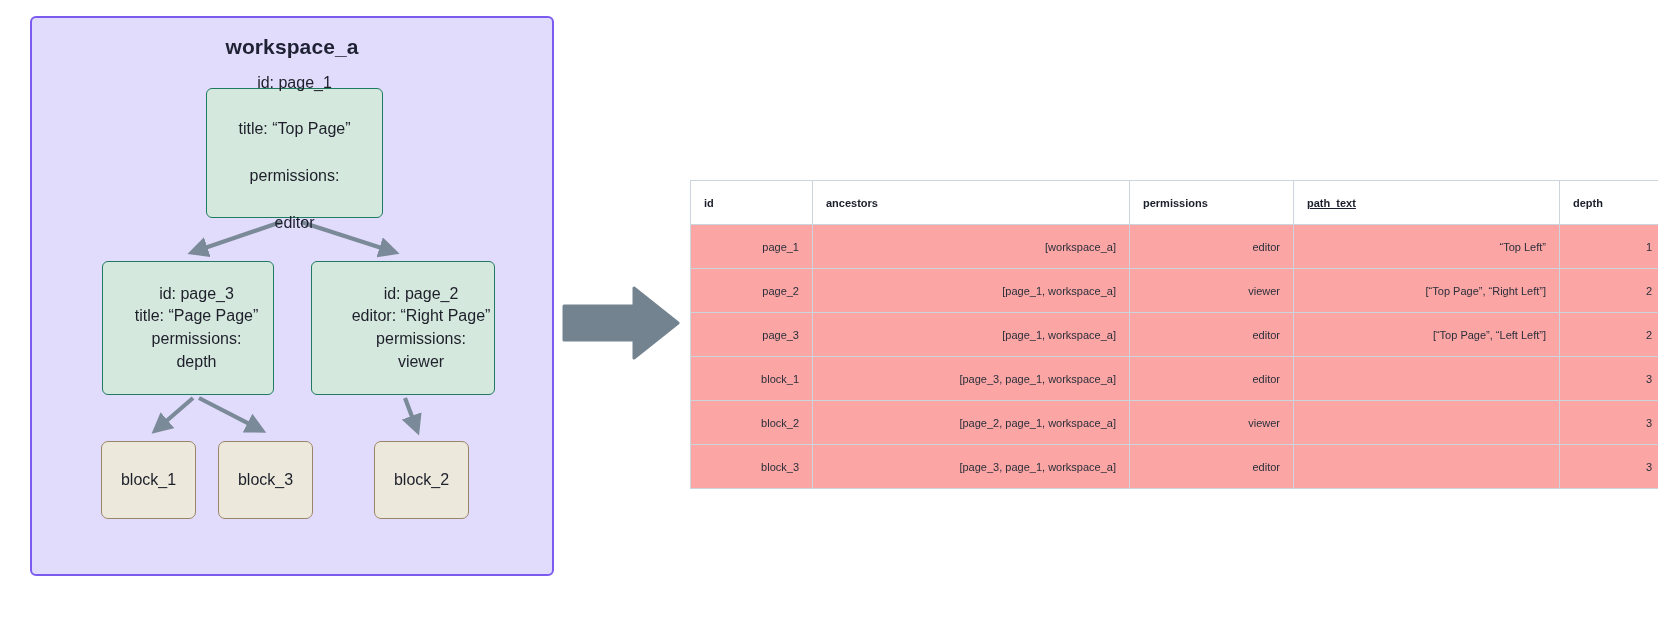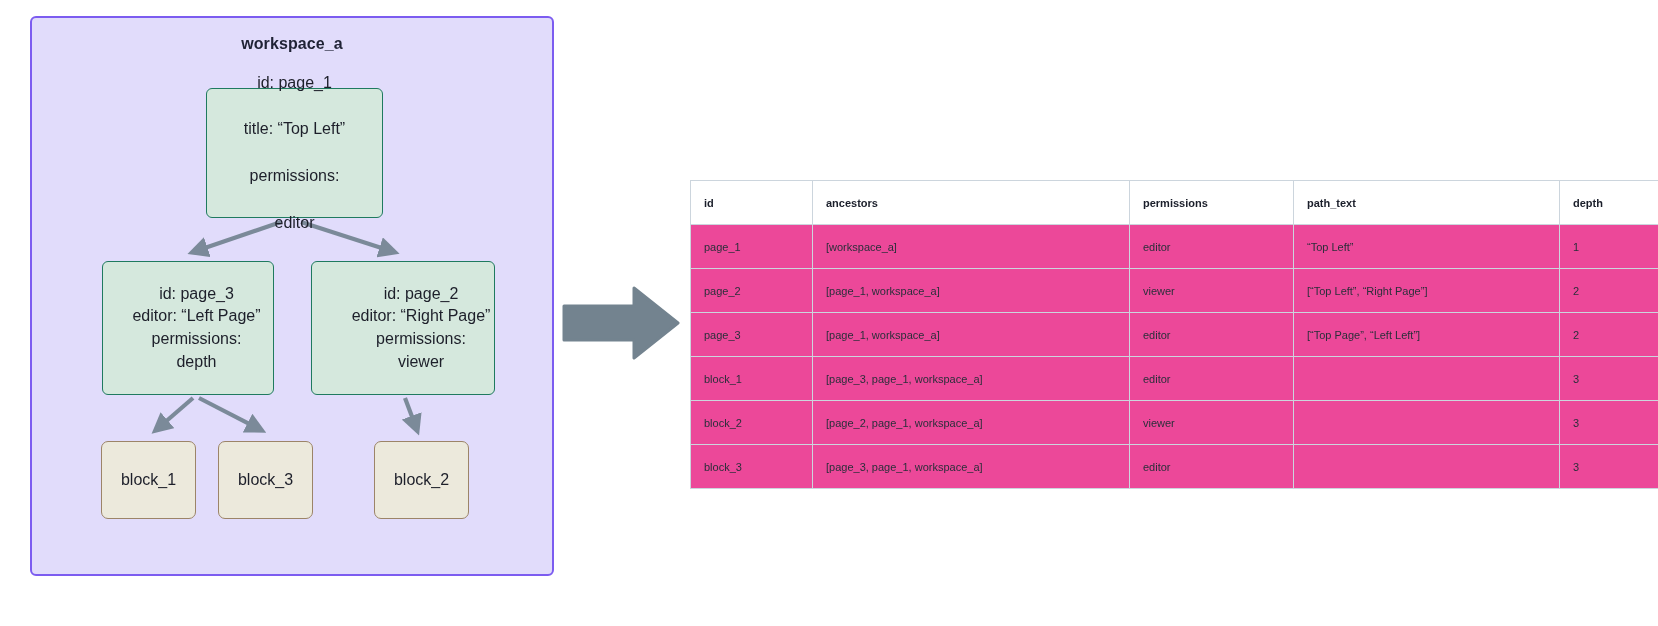--- a/index.html
+++ b/index.html
@@ -26,21 +26,21 @@
     border: 2px solid #7c5cf0;
     border-radius: 6px;
     box-sizing: border-box;
   }
   #workspace-title {
     position: absolute;
     top: 17px;
     left: 0;
     width: 100%;
     text-align: center;
-    font-size: 16px;
+    font-size: 21px;
     font-weight: bold;
     color: #1f2235;
     letter-spacing: 0.1px;
   }
 
   
   .node {
     position: absolute;
     box-sizing: border-box;
     border-radius: 6px;
@@ -113,26 +113,26 @@
     color: #2a2f3a;
     vertical-align: middle;
     white-space: nowrap;
     overflow: hidden;
   }
   table.result-table th {
     font-weight: bold;
     color: #1b1f2b;
     background: #ffffff;
   }
-  table.result-table td { background: #ec4899; }
+  table.result-table td { background: #fca5a5; text-align: right; }
 
   .col-id        { width: 95px; }
   .col-ancestors { width: 290px; }
   .col-perm      { width: 137px; }
-  .col-path      { width: 239px; }
+  .col-path      { width: 239px; text-decoration: underline; }
   .col-depth     { width: 79px; }
 </style>
 </head>
 <body>
 
 <div id="workspace-container">
   <div id="workspace-title">workspace_a</div>
 
 </div>
 
@@ -149,28 +149,28 @@
 
   <line x1="193" y1="398" x2="156" y2="430" stroke="#7b8a99" stroke-width="4.2" marker-end="url(#arrowhead)"></line>
 
   <line x1="199" y1="398" x2="261" y2="430" stroke="#7b8a99" stroke-width="4.2" marker-end="url(#arrowhead)"></line>
 
   <line x1="405" y1="398" x2="417" y2="430" stroke="#7b8a99" stroke-width="4.2" marker-end="url(#arrowhead)"></line>
 </svg>
 
 <div class="node page-node" id="node-page_1">
   <span class="line">id: page_1</span>
-  <span class="line">title: “Top Left”</span>
+  <span class="line">title: “Top Page”</span>
   <span class="line">permissions:</span>
   <span class="line">editor</span>
 </div>
 
 <div class="node page-node" id="node-page_3">
   <span class="line">id: page_3</span>
-  <span class="line">editor: “Left Page”</span>
+  <span class="line">title: “Page Page”</span>
   <span class="line">permissions:</span>
   <span class="line">depth</span>
 </div>
 
 <div class="node page-node" id="node-page_2">
   <span class="line">id: page_2</span>
   <span class="line">editor: “Right Page”</span>
   <span class="line">permissions:</span>
   <span class="line">viewer</span>
 </div>
@@ -205,21 +205,21 @@
         <td>page_1</td>
         <td>[workspace_a]</td>
         <td>editor</td>
         <td>“Top Left”</td>
         <td>1</td>
       </tr>
       <tr>
         <td>page_2</td>
         <td>[page_1, workspace_a]</td>
         <td>viewer</td>
-        <td>[“Top Left”, “Right Page”]</td>
+        <td>[“Top Page”, “Right Left”]</td>
         <td>2</td>
       </tr>
       <tr>
         <td>page_3</td>
         <td>[page_1, workspace_a]</td>
         <td>editor</td>
         <td>[“Top Page”, “Left Left”]</td>
         <td>2</td>
       </tr>
       <tr>

